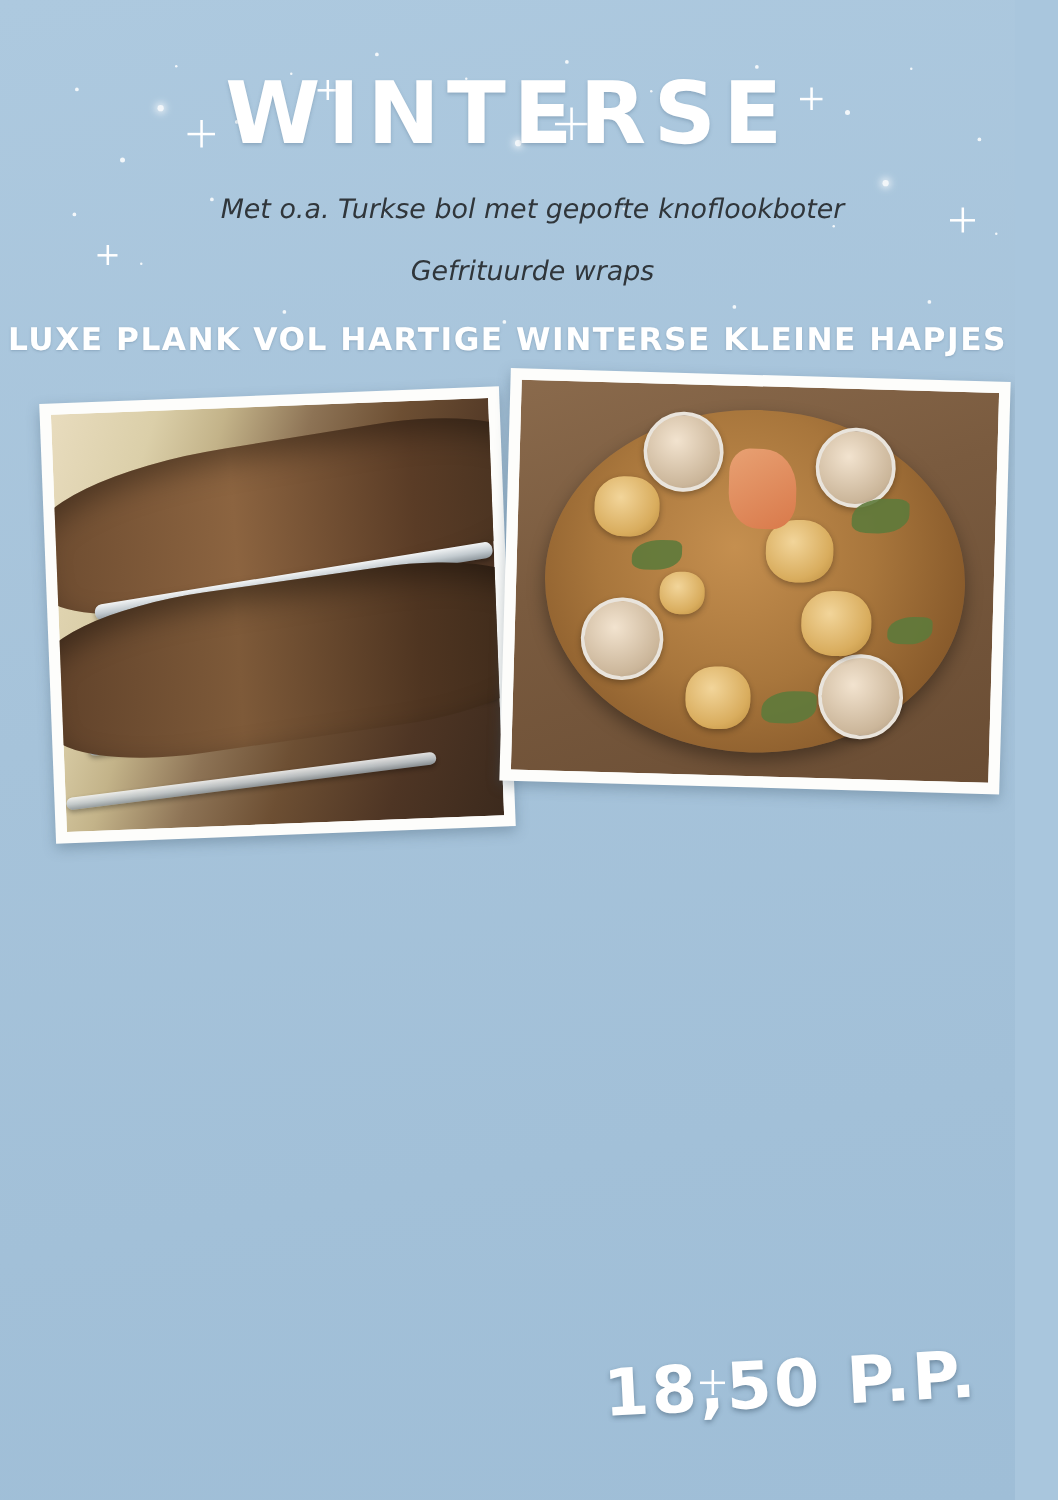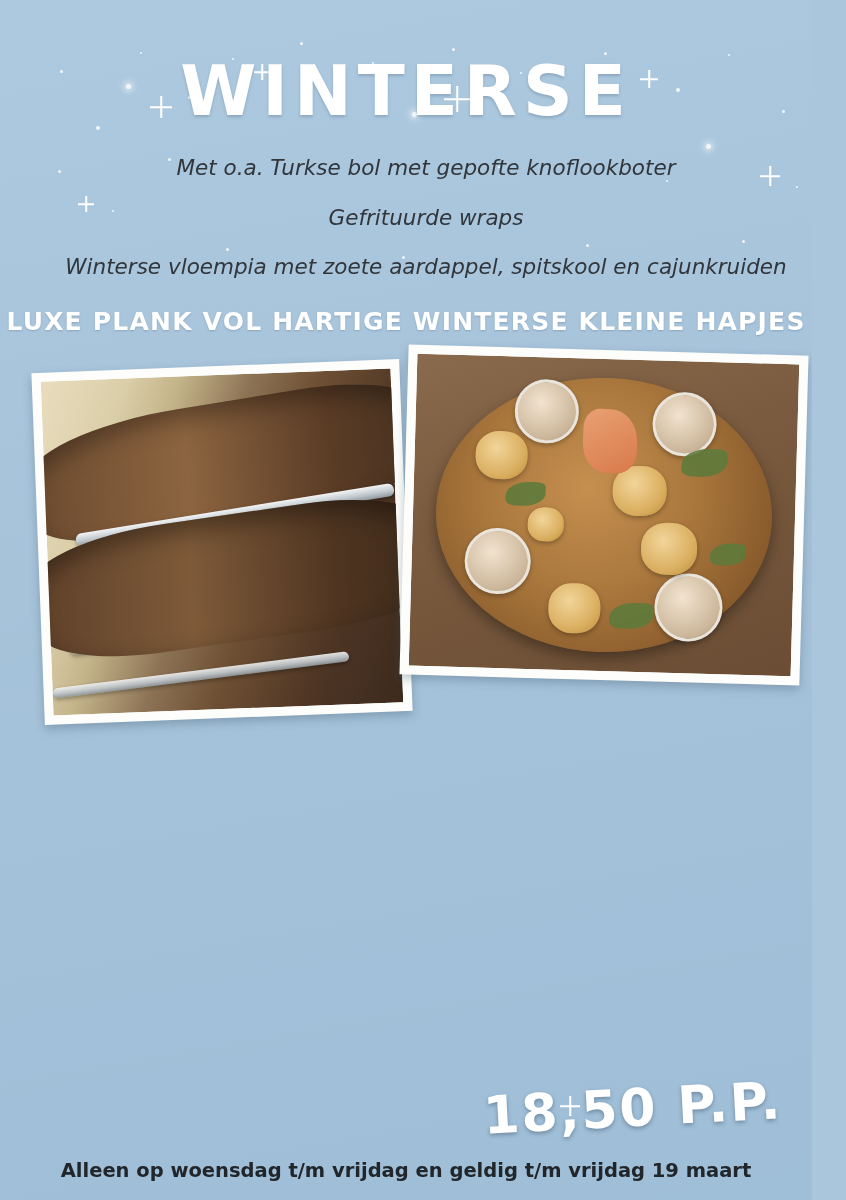--- a/index.html
+++ b/index.html
@@ -279,21 +279,20 @@
     <div class="star" style="left:560px; top:1096px; width:20px; height:20px;"></div>
   </div>
 
   <div class="title-block">
     <div class="title-line l1">WINTERSE</div>
   </div>
 
   <div class="menu">
     <div class="menu-item">Met o.a. Turkse bol  met gepofte knoflookboter</div>
     <div class="menu-item">Gefrituurde wraps</div>
-    <div class="menu-item">Winterse vloempia met zoete aardappel, spitskool en cajunkruiden</div>
   </div>
 
   <div class="subtitle">LUXE PLANK VOL HARTIGE WINTERSE KLEINE HAPJES</div>
 
   <div class="photos">
 
     <div class="photo photo-left">
       <div class="inner">
         <div class="skates">
           <div class="blade b1"></div>
@@ -322,15 +321,14 @@
           <div class="greens" style="left:52%; top:78%; width:44px; height:26px;"></div>
           <div class="greens" style="left:78%; top:58%; width:36px; height:22px;"></div>
         </div>
       </div>
     </div>
 
   </div>
 
   <div class="price">18,50 P.P.</div>
 
-  <div class="footer">Alleen op woensdag t/m vrijdag en geldig t/m vrijdag 19 maart</div>
 
 </div>
 
 </body></html>

